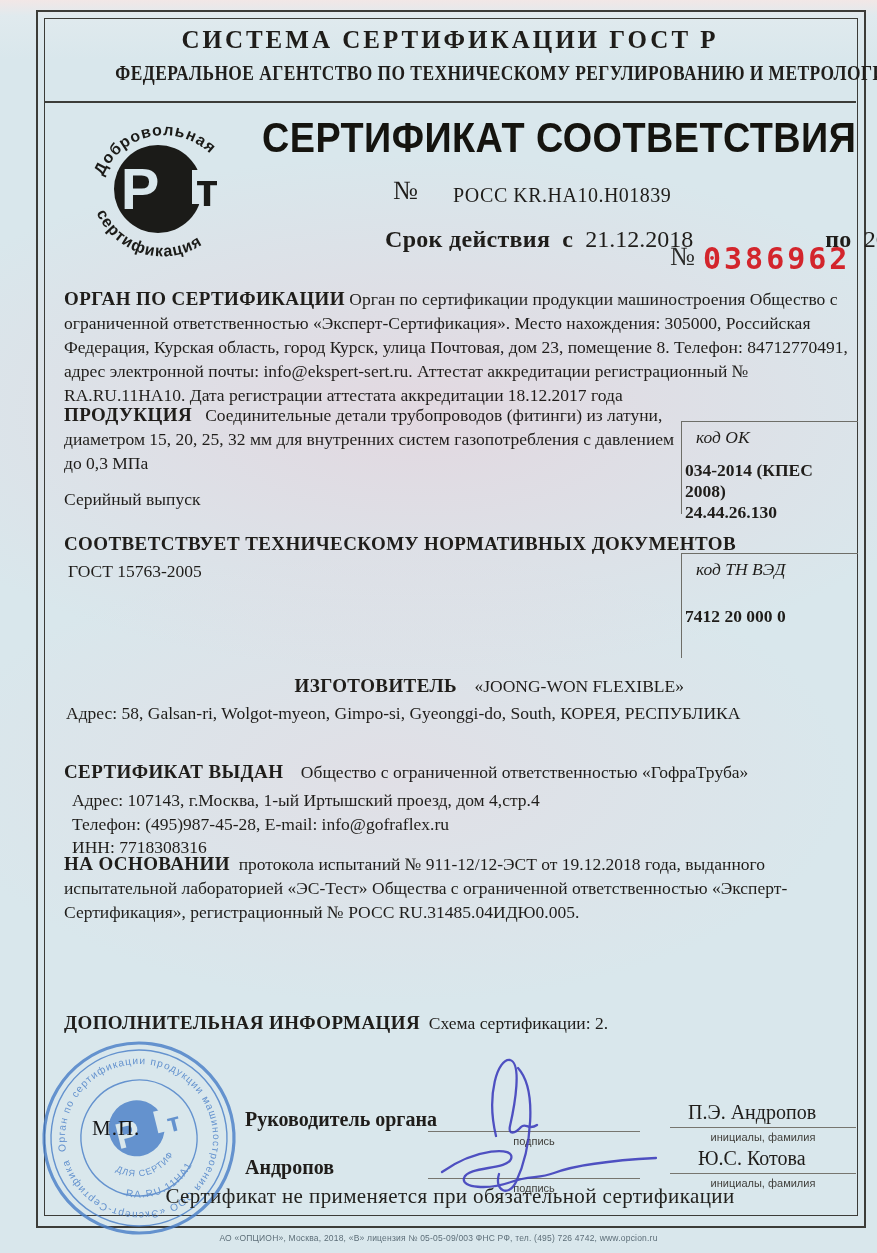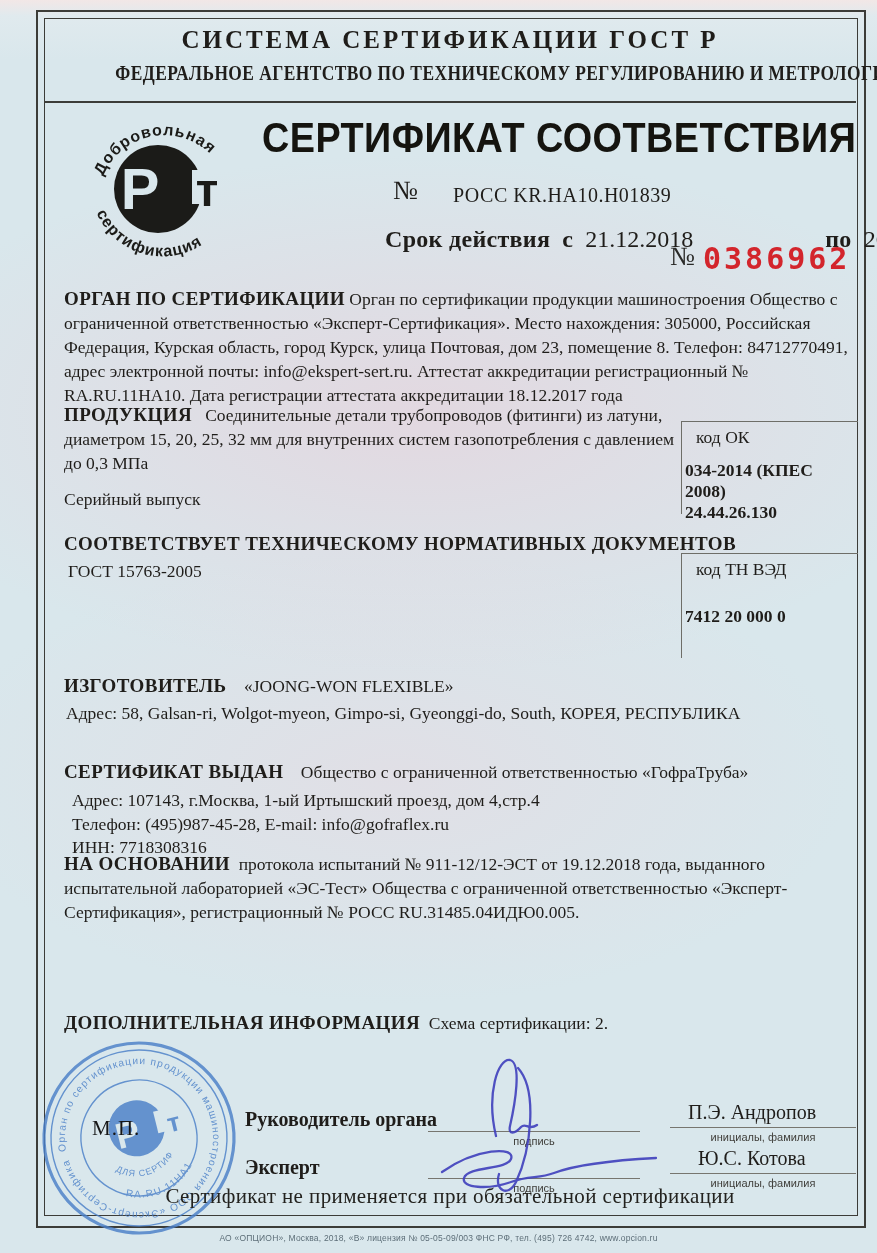--- a/index.html
+++ b/index.html
@@ -28,27 +28,27 @@
   .blank-no{left:703px;top:241px;font-family:"DejaVu Sans Mono",monospace;font-weight:bold;
     font-size:30px;color:#d3252c;letter-spacing:3px;}
   .sec{line-height:24px;font-size:17.5px;}
   .sec b.lbl{font-size:19px;letter-spacing:.4px;}
   .organ{left:64px;top:287px;width:793px;}
   .product{left:64px;top:403px;width:620px;}
   .product .serial{margin-top:12px;}
   .code-box{border-top:1px solid #6e6e68;border-left:1px solid #6e6e68;font-size:17.5px;}
   .code-ok{left:681px;top:421px;width:176px;height:92px;}
   .code-tn{left:681px;top:553px;width:176px;height:104px;}
-  .code-box .cap{padding:5px 0 0 14px;}
+  .code-box .cap{padding:5px 0 0 14px;font-style:italic;}
   .code-box .val{padding:0 0 0 3px;line-height:21px;font-weight:bold;}
   .code-ok .val{margin-top:12px;}
   .code-tn .val{margin-top:26px;}
   .compliance-h{left:64px;top:533px;font-size:19px;font-weight:bold;letter-spacing:.4px;}
   .compliance-v{left:68px;top:561px;font-size:17.5px;}
-  .manufacturer{left:64px;top:674px;width:620px;}
+  .manufacturer{left:64px;top:674px;width:620px;text-align:right;}
   .man-addr{left:66px;top:703px;font-size:17.5px;width:780px;}
   .issued{left:64px;top:760px;width:790px;}
   .issued-lines{left:72px;top:789px;font-size:17.5px;line-height:23.5px;}
   .basis{left:64px;top:852px;width:742px;}
   .additional{left:64px;top:1011px;width:790px;}
   .sig-label{font-size:20px;font-weight:bold;}
   .rule{border-bottom:1px solid #77766f;height:0;}
   .cap-small{font-family:"Liberation Sans",sans-serif;font-size:11px;color:#3f3e3a;text-align:center;}
   .sig-name{font-size:20px;}
   .mp{left:92px;top:1116px;font-size:21px;color:#161616;letter-spacing:1px;}
@@ -189,21 +189,21 @@
 <div class="abs mp">М.П.</div>
 
 <div class="abs sig-label" style="left:245px;top:1108px;">Руководитель органа</div>
 <div class="abs rule" style="left:428px;top:1131px;width:212px;"></div>
 <div class="abs cap-small" style="left:428px;top:1135px;width:212px;">подпись</div>
 
 <div class="abs sig-name" style="left:688px;top:1101px;">П.Э. Андропов</div>
 <div class="abs rule" style="left:670px;top:1127px;width:186px;"></div>
 <div class="abs cap-small" style="left:670px;top:1131px;width:186px;">инициалы, фамилия</div>
 
-<div class="abs sig-label" style="left:245px;top:1156px;">Эксперт</div>
+<div class="abs sig-label" style="left:245px;top:1156px;">Андропов</div>
 <div class="abs rule" style="left:428px;top:1178px;width:212px;"></div>
 <div class="abs cap-small" style="left:428px;top:1182px;width:212px;">подпись</div>
 
 <div class="abs sig-name" style="left:698px;top:1147px;">Ю.С. Котова</div>
 <div class="abs rule" style="left:670px;top:1173px;width:186px;"></div>
 <div class="abs cap-small" style="left:670px;top:1177px;width:186px;">инициалы, фамилия</div>
 
 <svg class="abs" style="left:418px;top:1032px;" width="270" height="170" viewBox="0 0 270 170">
   <g stroke="#4040bd" stroke-width="2.3" fill="none" stroke-linecap="round" opacity="0.9">
     <path d="M78,104 C68,62 80,26 92,28 C104,31 97,72 92,94 C90,103 97,102 103,95 C108,90 110,99 119,93"></path>

